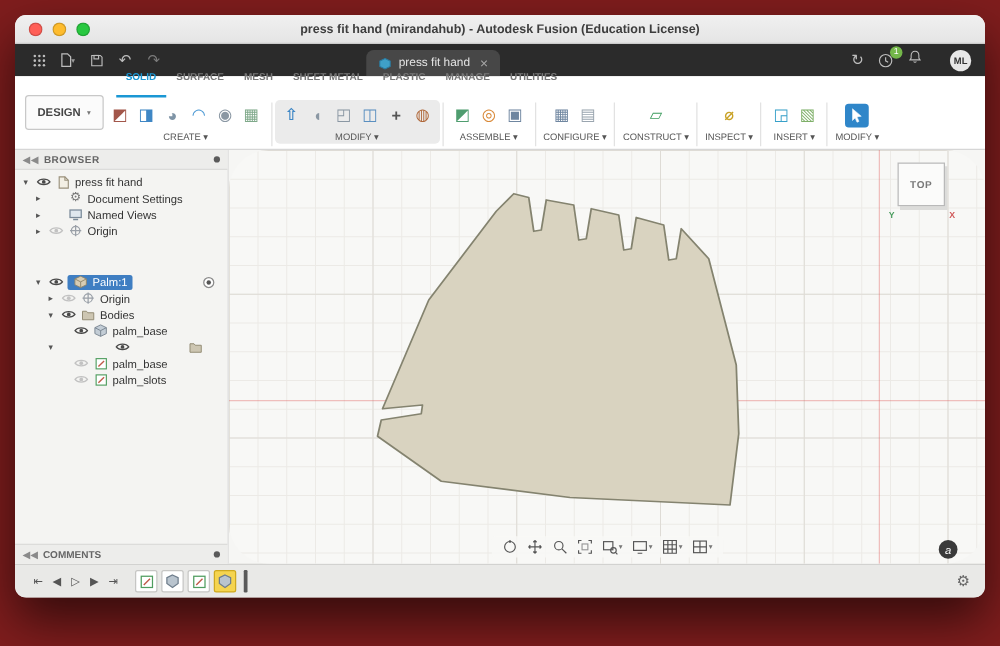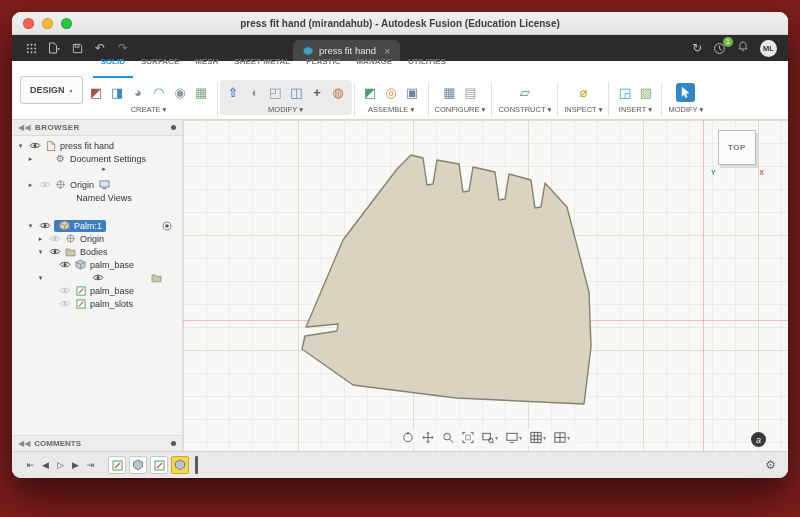--- a/index.html
+++ b/index.html
@@ -21,21 +21,21 @@
   .ab-btn{min-width:20px;height:20px;display:flex;align-items:center;justify-content:center;font-size:12px;color:#bdbdbd;}
   .ab-caret{font-size:6px;color:#9a9a9a;margin-left:-1px;}
   .doc-tab{margin-left:160px;align-self:flex-end;height:21px;display:flex;align-items:center;gap:6px;
            background:#474747;border-radius:6px 6px 0 0;padding:0 10px;font-size:9.5px;color:#e4e4e4;}
   .tab-close{font-size:11px;color:#a9a9a9;margin-left:2px;}
   .ab-right{margin-left:auto;display:flex;align-items:center;gap:11px;padding-right:11px;}
   .clock-wrap{position:relative;display:flex;}
   .badge{position:absolute;top:-5px;right:-7px;background:#74b74a;color:#fff;font-size:7px;
          width:10px;height:10px;border-radius:50%;display:flex;align-items:center;justify-content:center;}
   .avatar{width:17px;height:17px;border-radius:50%;background:#e7e7e7;color:#333;font-size:7.5px;
-          font-weight:700;display:flex;align-items:center;justify-content:center;}
+          font-weight:700;display:flex;align-items:center;justify-content:center;margin-left:11px;}
   
   .ribbon{height:58px;flex:0 0 auto;background:#fff;border-bottom:1px solid #d6d6d6;
           display:flex;align-items:center;padding:0 8px;}
   .design-btn{border:1px solid #c8c8c8;border-radius:3px;background:#fbfbfb;font-size:9px;font-weight:700;
               color:#444;padding:8px 9px;display:flex;align-items:center;gap:5px;white-space:nowrap;justify-content:flex-end;}
   .design-caret{font-size:6px;color:#777;}
   .ribbon-right{flex:1;display:flex;flex-direction:column;height:100%;min-width:0;}
   .rtabs{display:flex;align-items:flex-end;height:17px;padding-left:10px;}
   .rtab{font-size:8px;font-weight:700;color:#787878;padding:2px 8px 10px;border-bottom:2px solid transparent;white-space:nowrap;text-align:center;}
   .rtab.active{color:#1a97d4;border-bottom-color:#1a97d4;}
@@ -62,21 +62,21 @@
   .tlabel{white-space:nowrap;}
   .pill{display:flex;align-items:center;gap:3px;background:#3f7ec2;border-radius:2px;padding:0 4px;height:12px;color:#fff;}
   .tradio{margin-left:auto;margin-right:10px;display:flex;flex:0 0 auto;}
   .comments{height:15px;background:#ededeb;border-top:1px solid #dcdcda;display:flex;align-items:center;
             padding:0 6px;font-size:8px;font-weight:700;color:#666;gap:4px;}
   
   .canvas{flex:1;position:relative;overflow:hidden;background-color:#f8f8f6;
     background-image:
       linear-gradient(#dedbd5 1px,transparent 1px),linear-gradient(90deg,#dedbd5 1px,transparent 1px),
       linear-gradient(#eceae6 1px,transparent 1px),linear-gradient(90deg,#eceae6 1px,transparent 1px);
-    background-size:115px 115px,115px 115px,23px 23px,23px 23px;}
+    background-size:115px 115px,115px 115px,23px 23px,23px 23px;border-radius:32px;}
   .axis-h{position:absolute;left:0;right:0;top:200px;height:1px;background:rgba(224,95,95,.38);}
   .axis-v{position:absolute;top:0;bottom:0;left:520px;width:1px;background:rgba(224,95,95,.38);}
   .palm-svg{position:absolute;left:0;top:0;}
   .viewcube{position:absolute;top:8px;right:28px;width:46px;height:44px;}
   .vc-face{position:absolute;left:4px;top:2px;width:36px;height:33px;background:#fbfbfa;border:1px solid #b9b9b9;
            box-shadow:2px 3px 0 #dcdcda;display:flex;align-items:center;justify-content:center;
            font-size:8px;color:#787878;font-weight:700;letter-spacing:.5px;}
   .vc-x{position:absolute;right:-4px;bottom:-4px;color:#d05a5a;font-size:7px;font-weight:700;}
   .vc-y{position:absolute;left:-3px;bottom:-4px;color:#4a9d5f;font-size:7px;font-weight:700;}
   .navbar{position:absolute;left:50%;bottom:5px;transform:translateX(-50%);display:flex;align-items:center;
@@ -290,21 +290,21 @@
               <span class="tlabel">press fit hand</span>
             </div>
             <div class="trow" style="padding-left: 14px;">
               <span class="texp">▸</span>
               <span class="teye"></span>
               <span class="tico">
                 <span style="color:#7a7a7a;font-size:10px;line-height:1">⚙</span>
               </span>
               <span class="tlabel">Document Settings</span>
             </div>
-            <div class="trow" style="padding-left: 14px; flex-direction: column;">
+            <div class="trow" style="padding-left: 14px;">
               <span class="texp">▸</span>
               <span class="teye"></span>
               <span class="tico">
                 <svg width="11" height="11" viewBox="0 0 11 11">
                   <rect x="1" y="2" width="9" height="6" fill="#dfe7ee" stroke="#7a8a99"></rect>
                   <rect x="3.5" y="9" width="4" height="1.2" fill="#7a8a99"></rect>
                 </svg>
               </span>
               <span class="tlabel">Named Views</span>
             </div>

